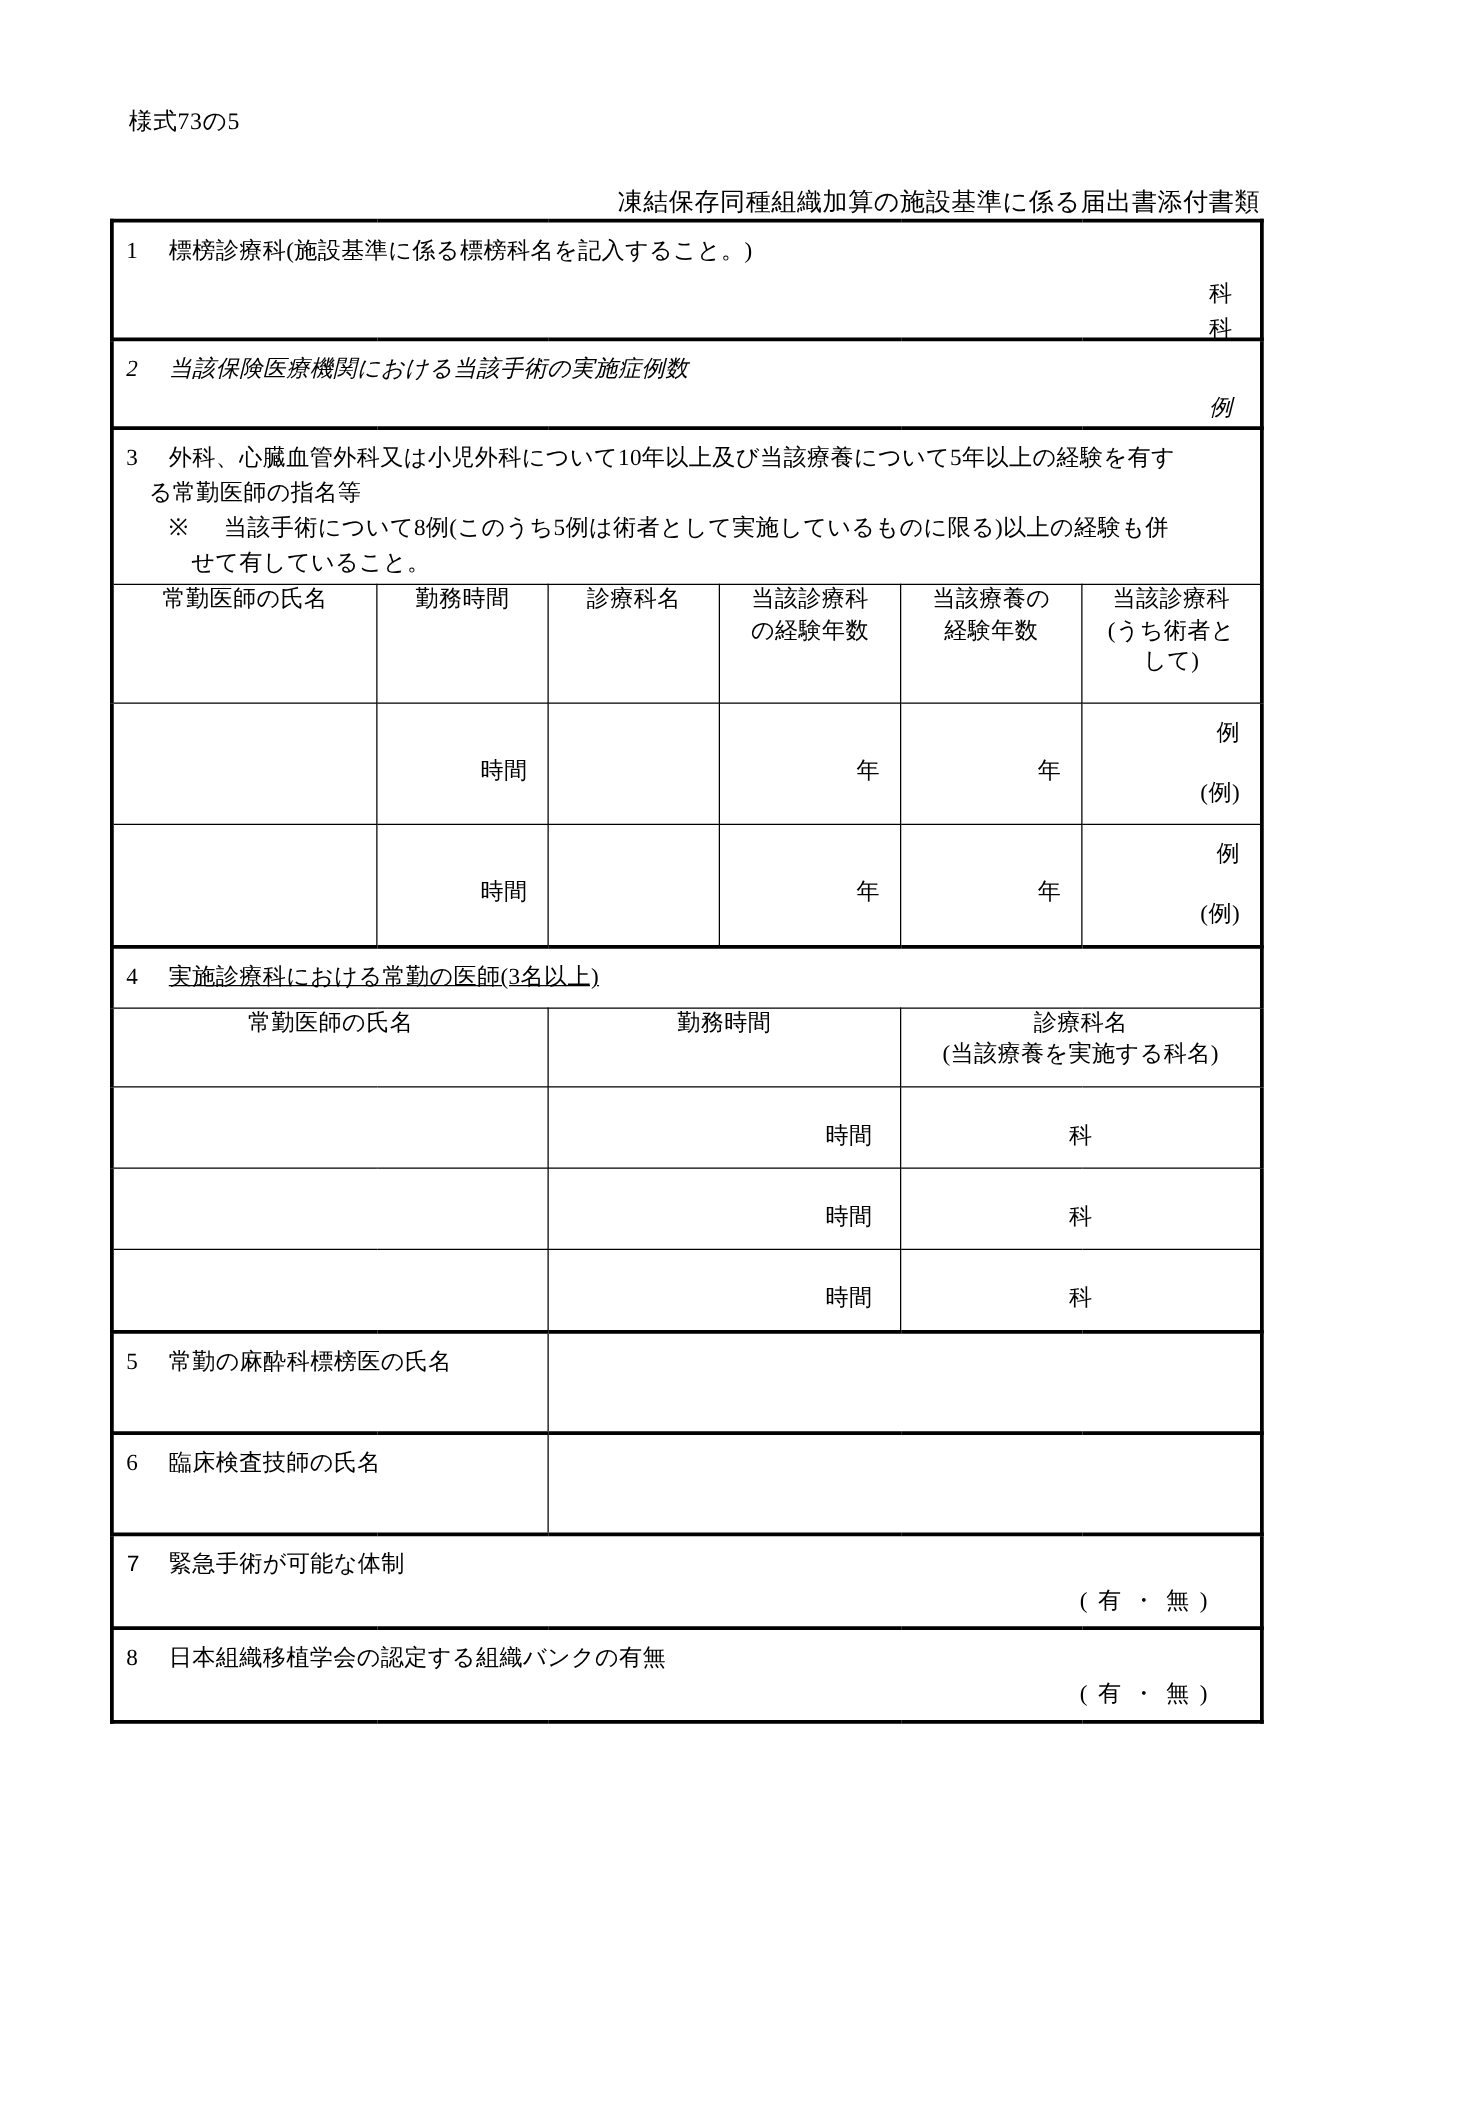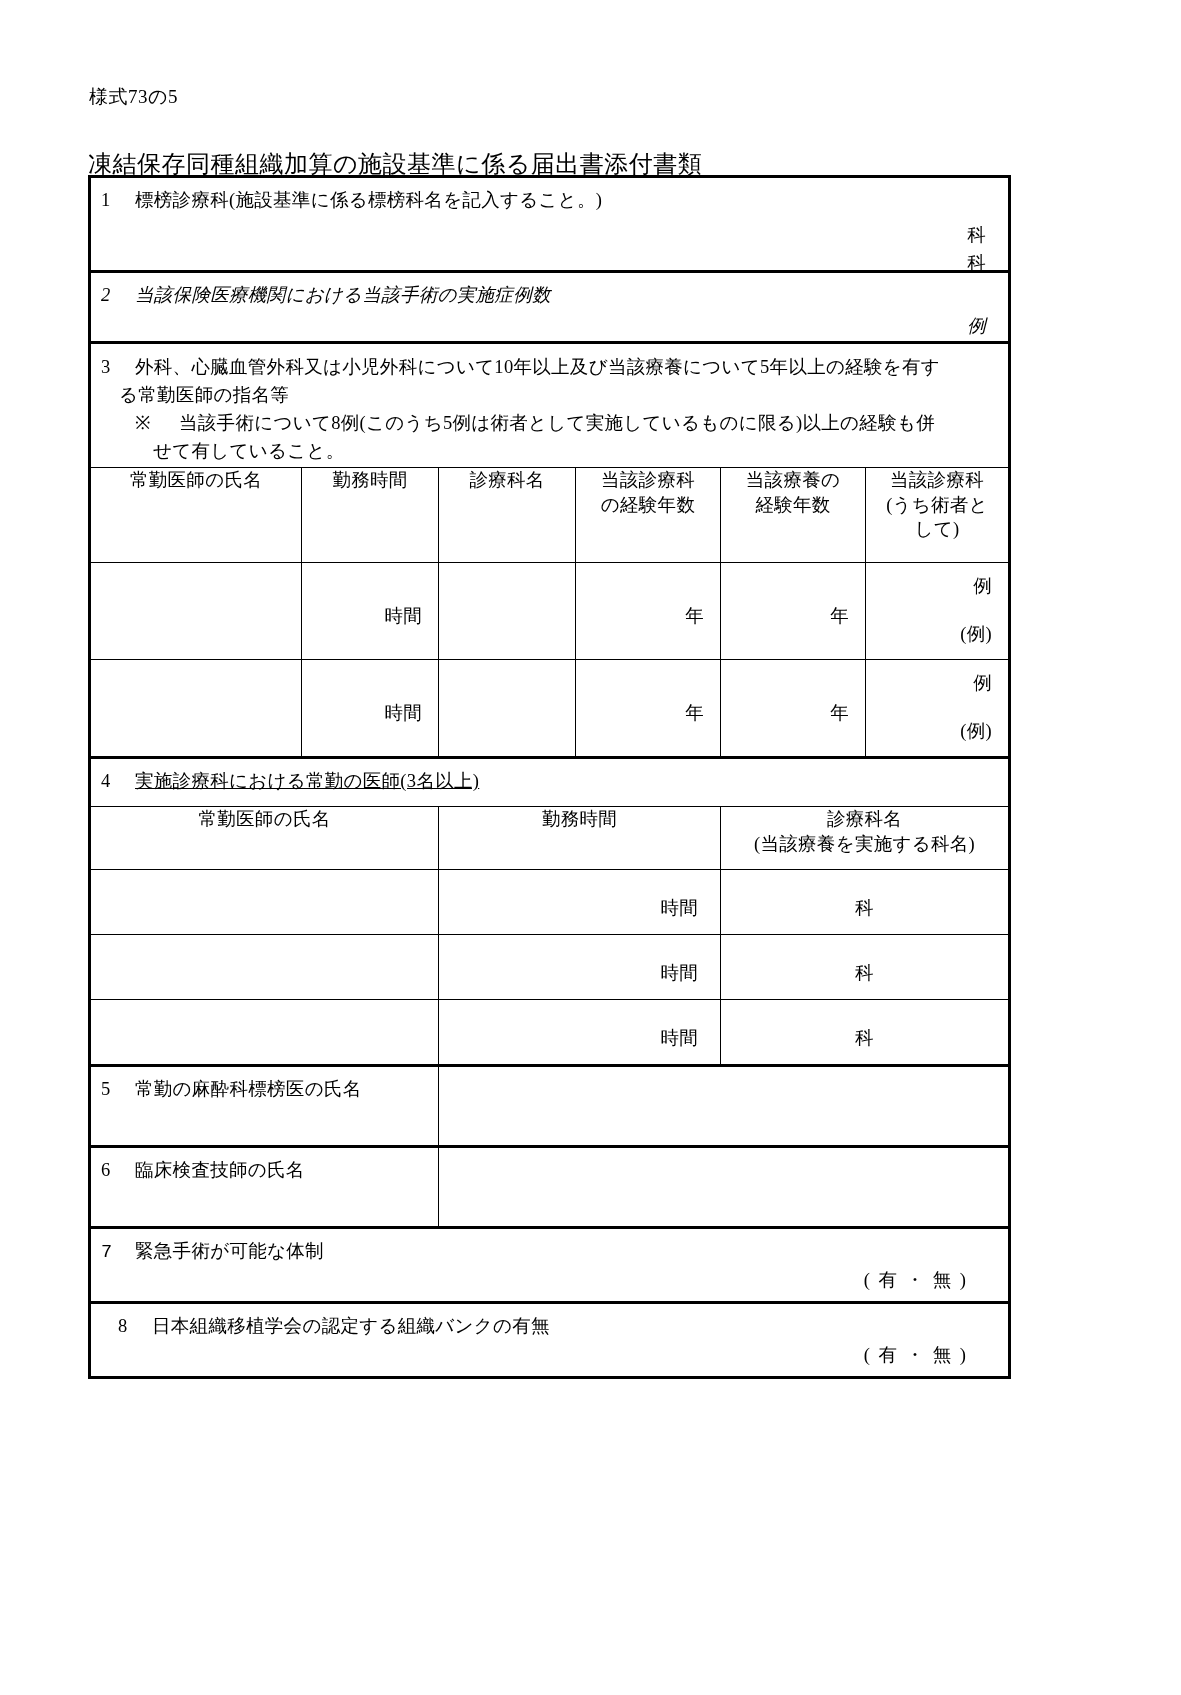--- a/index.html
+++ b/index.html
@@ -17,32 +17,32 @@
   }
   .page {
     position: absolute;
     left: 0; top: 0;
     width: 1181px;
     height: 1695px;
     background: #fff;
   }
   .form-code {
     position: absolute;
-    left: 89px;
+    left: 103px;
     top: 84px;
     font-size: 19px;
     letter-spacing: 0.5px;
   }
   .doc-title {
     position: absolute;
     left: 88px;
     top: 148px;
     width: 920px;
-    text-align: left;
-    font-size: 24px;
+    text-align: right;
+    font-size: 20px;
     letter-spacing: 0.5px;
   }
   table.form {
     position: absolute;
     left: 88px;
     top: 175px;
     width: 920px;
     border-collapse: collapse;
     table-layout: fixed;
   }
@@ -273,21 +273,21 @@
       <td class="sec-top lft rgt sec-bot" colspan="6" style="height:72px;">
         <div class="pad" style="padding-bottom:4px;font-family:Liberation Mono, monospace;">
           <span class="num-label">7</span><span>緊急手術が可能な体制</span>
         </div>
         <div class="aru-nashi">( 有 ・ 無 )</div>
       </td>
     </tr>
 
     <tr>
       <td class="sec-top lft rgt sec-bot" colspan="6" style="height:72px;">
-        <div class="pad" style="padding-bottom:4px;margin-left:17px;">
+        <div class="pad" style="padding-bottom:4px;">
           <span class="num-label">8</span><span>日本組織移植学会の認定する組織バンクの有無</span>
         </div>
         <div class="aru-nashi">( 有 ・ 無 )</div>
       </td>
     </tr>
 
 
   </tbody>
     </table>
 </div>

